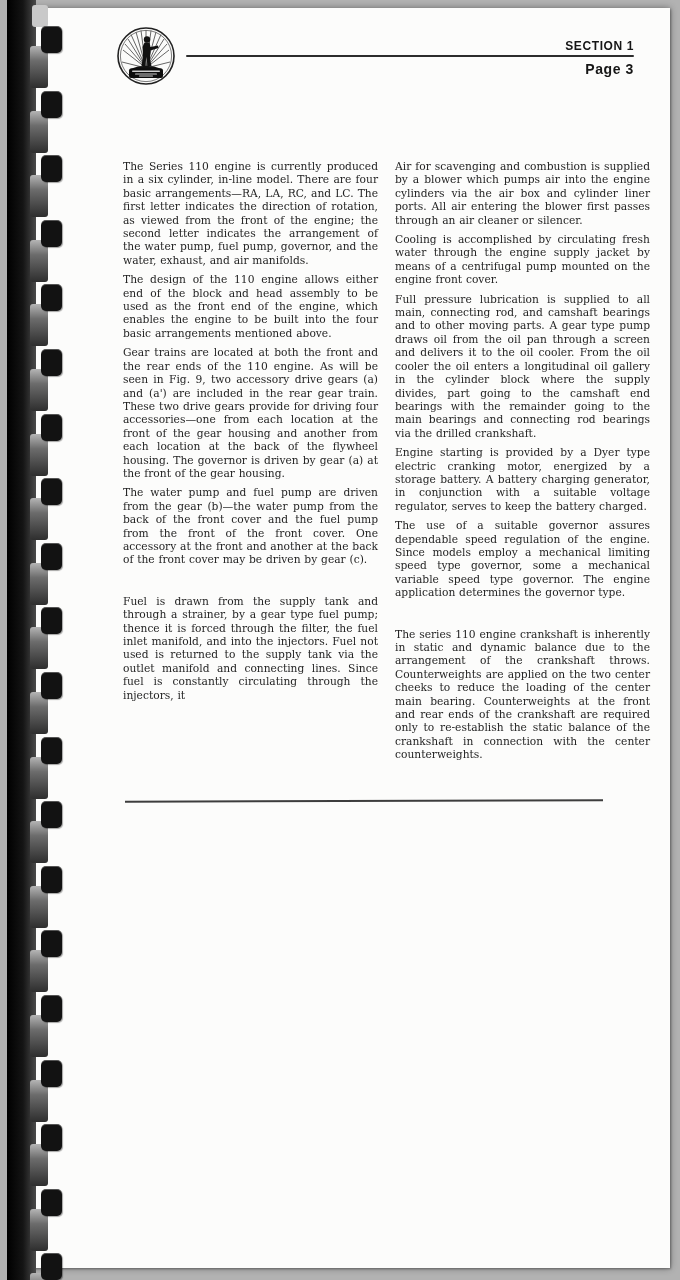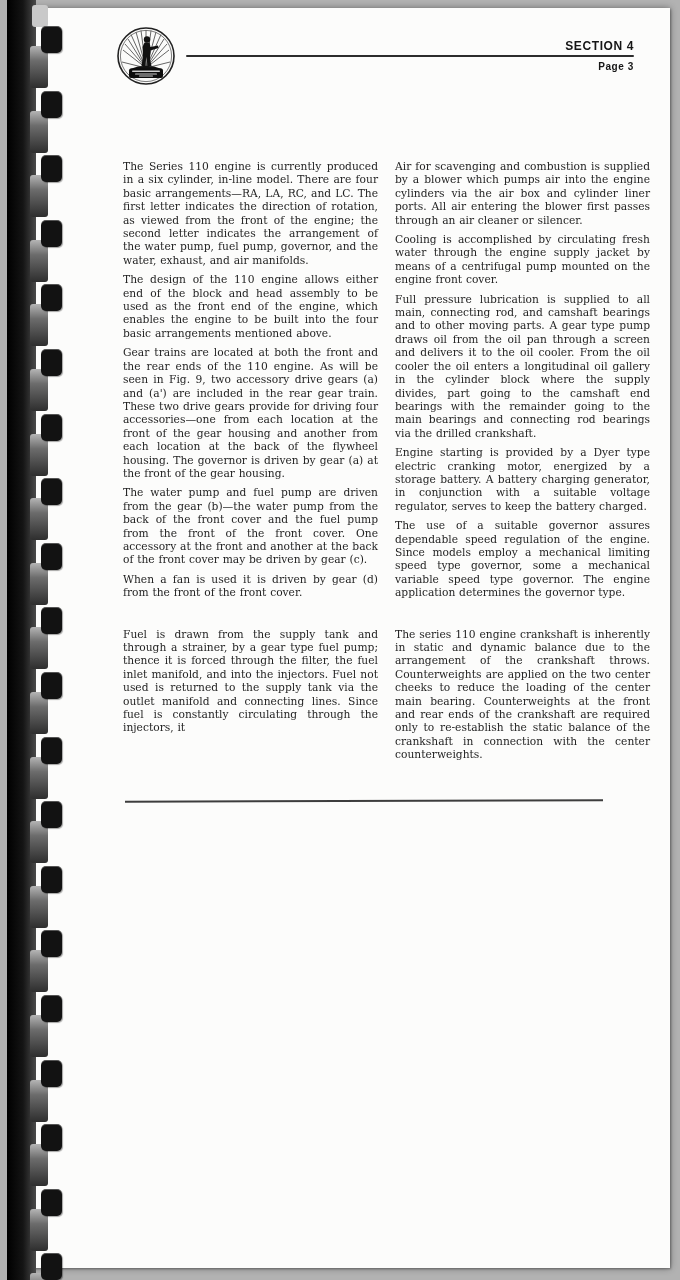--- a/index.html
+++ b/index.html
@@ -19,21 +19,21 @@
   .header-rule{
     position:absolute;left:158px;right:36px;top:47px;height:2px;
     background:#2c2c2c;border-radius:1px;
   }
   .hdr-label{
     position:absolute;right:36px;text-align:right;
     font-family:"Liberation Sans", sans-serif;font-weight:bold;
     color:#161616;letter-spacing:.6px;
   }
   .hdr-section{top:31px;font-size:12px;}
-  .hdr-page{top:53px;font-size:10px;}
+  .hdr-page{top:53px;font-size:14px;}
   
   .doc-title{
     position:absolute;left:95px;width:527px;top:117px;margin:0;
     text-align:center;font-family:"Liberation Sans", sans-serif;
     font-weight:bold;font-size:13px;color:#141414;
     letter-spacing:.8px;word-spacing:7px;
   }
   
   .columns{
     position:absolute;left:95px;top:152px;width:527px;
@@ -111,31 +111,30 @@
       <rect x="13" y="42.5" width="34" height="9.5" rx="2" fill="#0d0d0d"></rect>
       <g fill="#cfcfcf">
         <rect x="16" y="44.6" width="28" height="1.4" rx="0.7"></rect>
         <rect x="19" y="47.4" width="22" height="1.2" rx="0.6"></rect>
         <rect x="23" y="49.6" width="14" height="1.0" rx="0.5"></rect>
       </g>
     </svg>
   </div>
 
   <div class="header-rule"></div>
-  <div class="hdr-label hdr-section">SECTION 4</div>
+  <div class="hdr-label hdr-section">SECTION 1</div>
   <div class="hdr-label hdr-page">Page 3</div>
 
 
   <div class="columns">
     <div class="col">
         <p>The Series 110 engine is currently produced in a six cylinder, in-line model. There are four basic arrangements—RA, LA, RC, and LC. The first letter indicates the direction of rotation, as viewed from the front of the engine; the second letter indicates the arrangement of the water pump, fuel pump, governor, and the water, exhaust, and air manifolds.</p>
         <p>The design of the 110 engine allows either end of the block and head assembly to be used as the front end of the engine, which enables the engine to be built into the four basic arrangements mentioned above.</p>
         <p>Gear trains are located at both the front and the rear ends of the 110 engine. As will be seen in Fig. 9, two accessory drive gears (a) and (a') are included in the rear gear train. These two drive gears provide for driving four accessories—one from each location at the front of the gear housing and another from each location at the back of the flywheel housing. The governor is driven by gear (a) at the front of the gear housing.</p>
         <p>The water pump and fuel pump are driven from the gear (b)—the water pump from the back of the front cover and the fuel pump from the front of the front cover. One accessory at the front and another at the back of the front cover may be driven by gear (c).</p>
-        <p>When a fan is used it is driven by gear (d) from the front of the front cover.</p>
         <p class="gap-before">Fuel is drawn from the supply tank and through a strainer, by a gear type fuel pump; thence it is forced through the filter, the fuel inlet manifold, and into the injectors. Fuel not used is returned to the supply tank via the outlet manifold and connecting lines. Since fuel is constantly circulating through the injectors, it</p>
       </div>
     <div class="col">
         <p>Air for scavenging and combustion is supplied by a blower which pumps air into the engine cylinders via the air box and cylinder liner ports. All air entering the blower first passes through an air cleaner or silencer.</p>
         <p>Cooling is accomplished by circulating fresh water through the engine supply jacket by means of a centrifugal pump mounted on the engine front cover.</p>
         <p>Full pressure lubrication is supplied to all main, connecting rod, and camshaft bearings and to other moving parts. A gear type pump draws oil from the oil pan through a screen and delivers it to the oil cooler. From the oil cooler the oil enters a longitudinal oil gallery in the cylinder block where the supply divides, part going to the camshaft end bearings with the remainder going to the main bearings and connecting rod bearings via the drilled crankshaft.</p>
         <p>Engine starting is provided by a Dyer type electric cranking motor, energized by a storage battery. A battery charging generator, in conjunction with a suitable voltage regulator, serves to keep the battery charged.</p>
         <p>The use of a suitable governor assures dependable speed regulation of the engine. Since models employ a mechanical limiting speed type governor, some a mechanical variable speed type governor. The engine application determines the governor type.</p>
         <p class="gap-before">The series 110 engine crankshaft is inherently in static and dynamic balance due to the arrangement of the crankshaft throws. Counterweights are applied on the two center cheeks to reduce the loading of the center main bearing. Counterweights at the front and rear ends of the crankshaft are required only to re-establish the static balance of the crankshaft in connection with the center counterweights.</p>
       </div>

